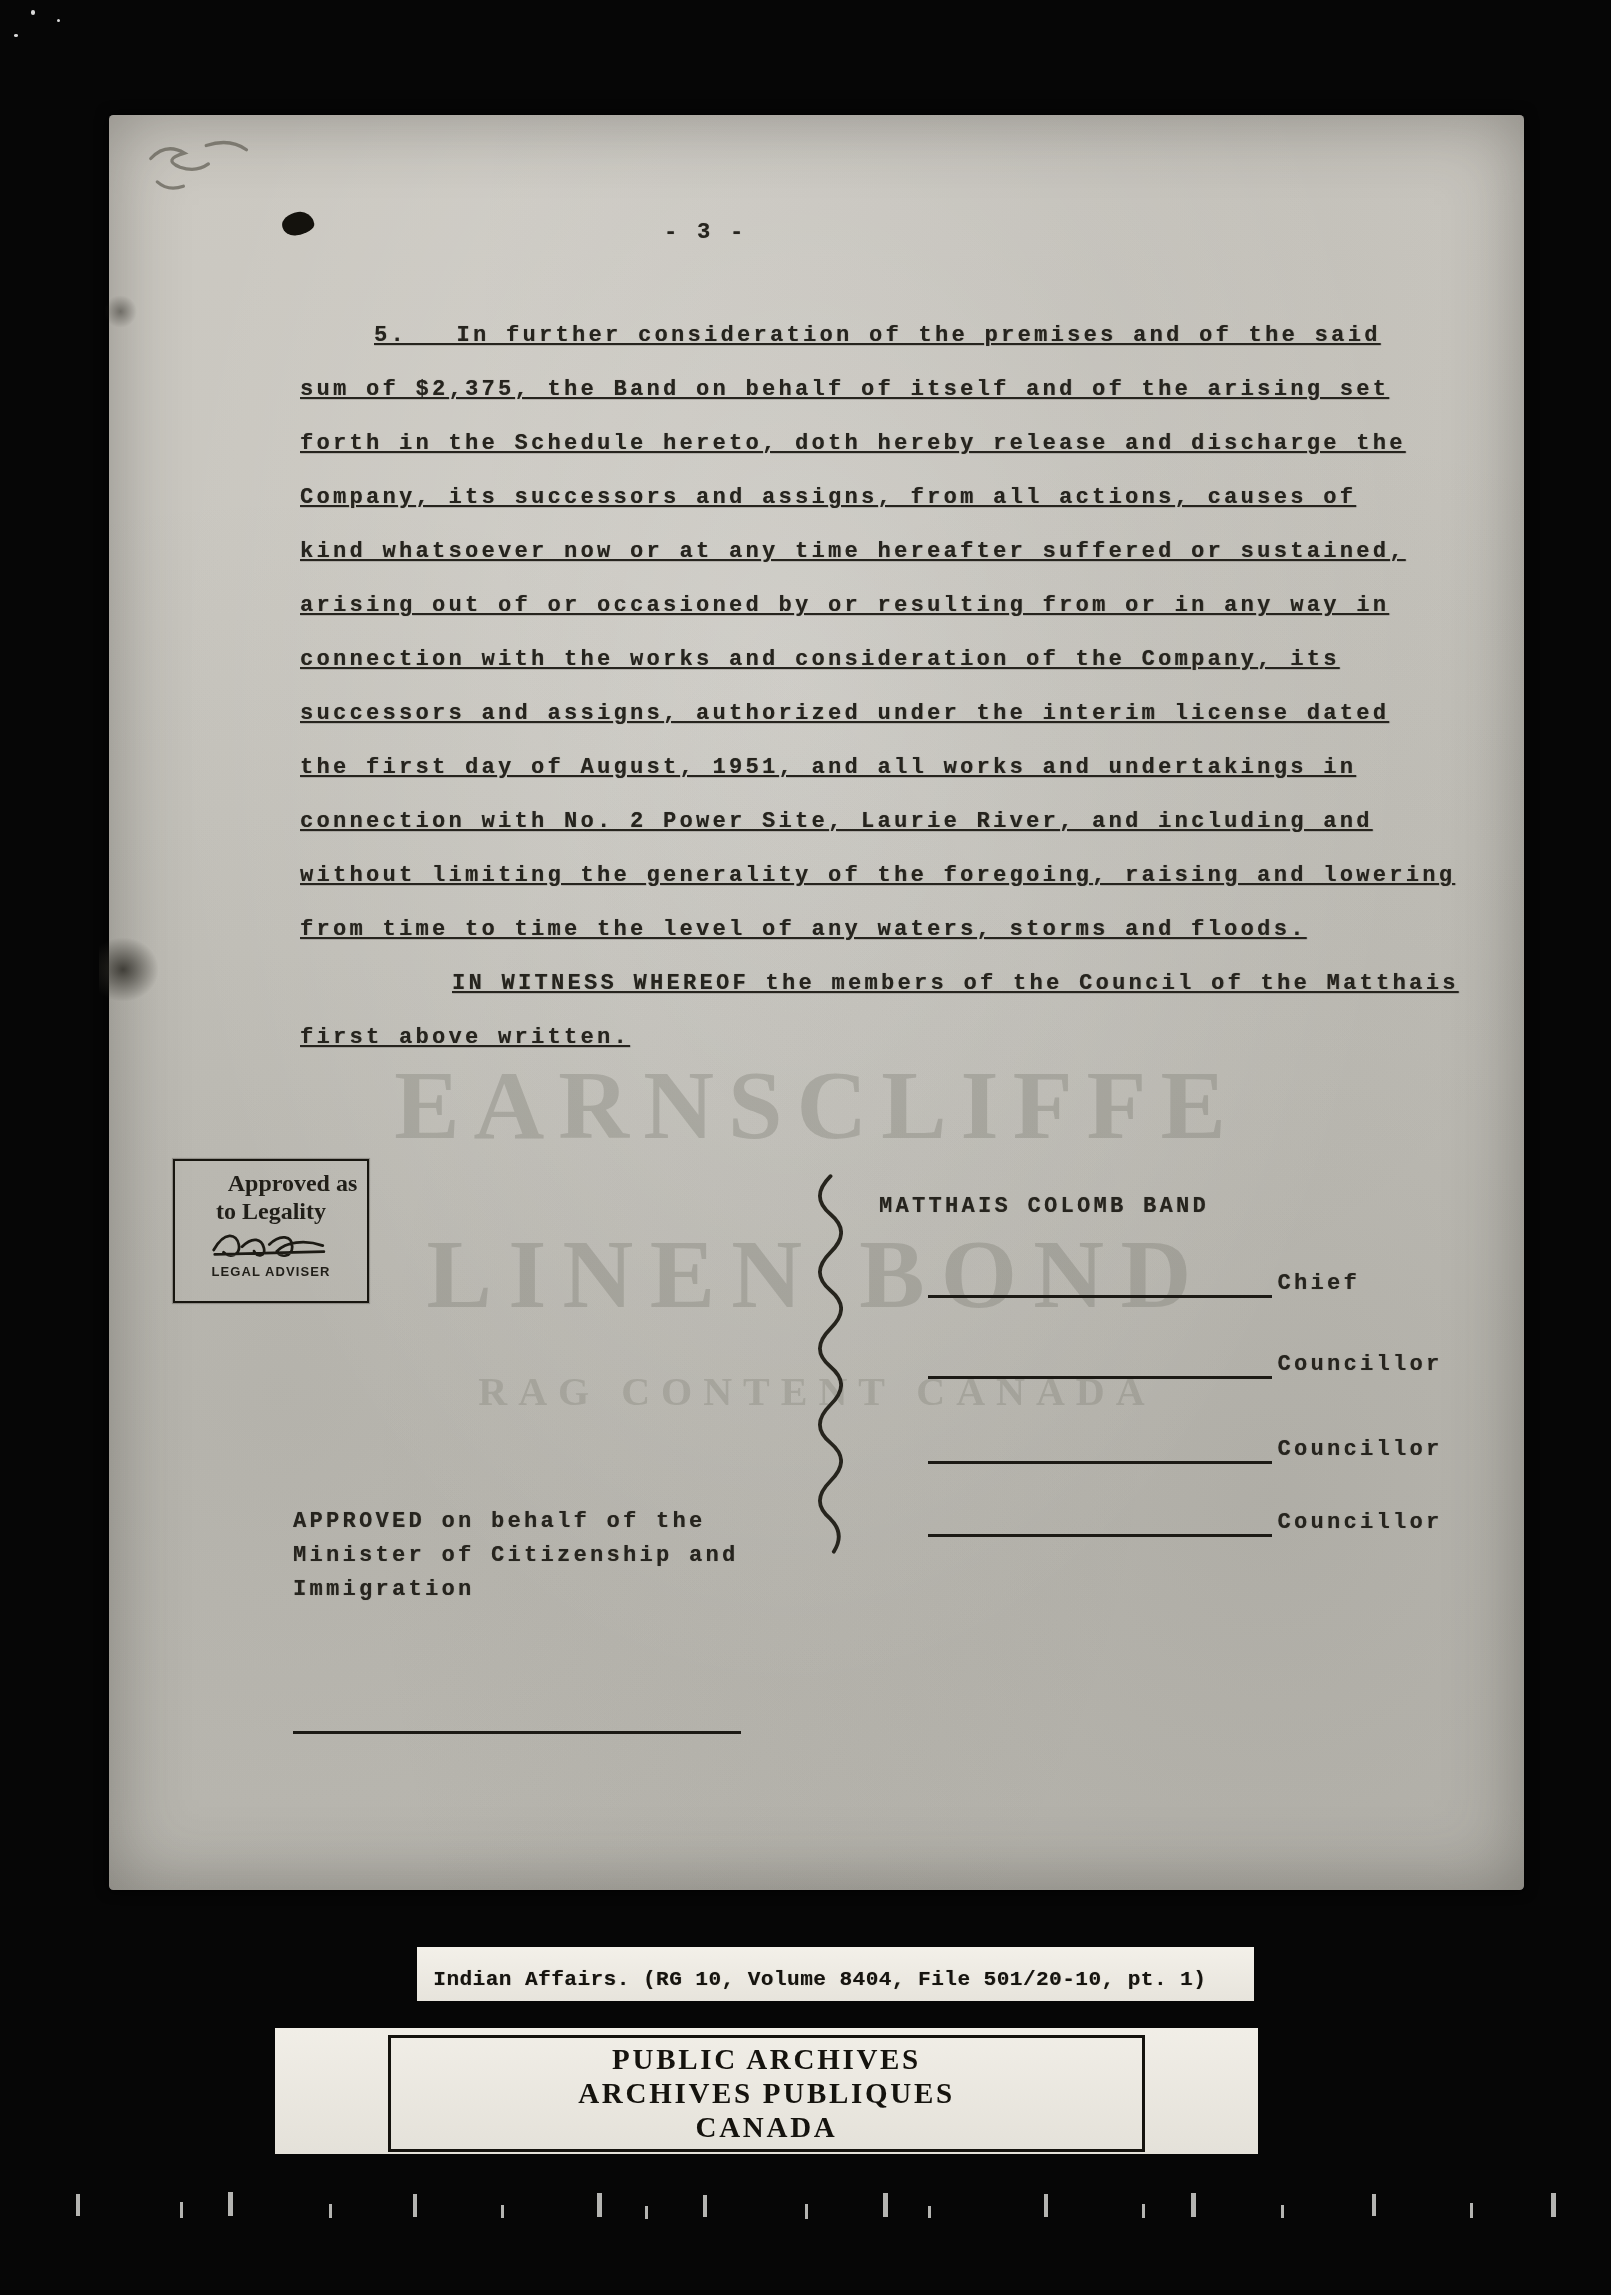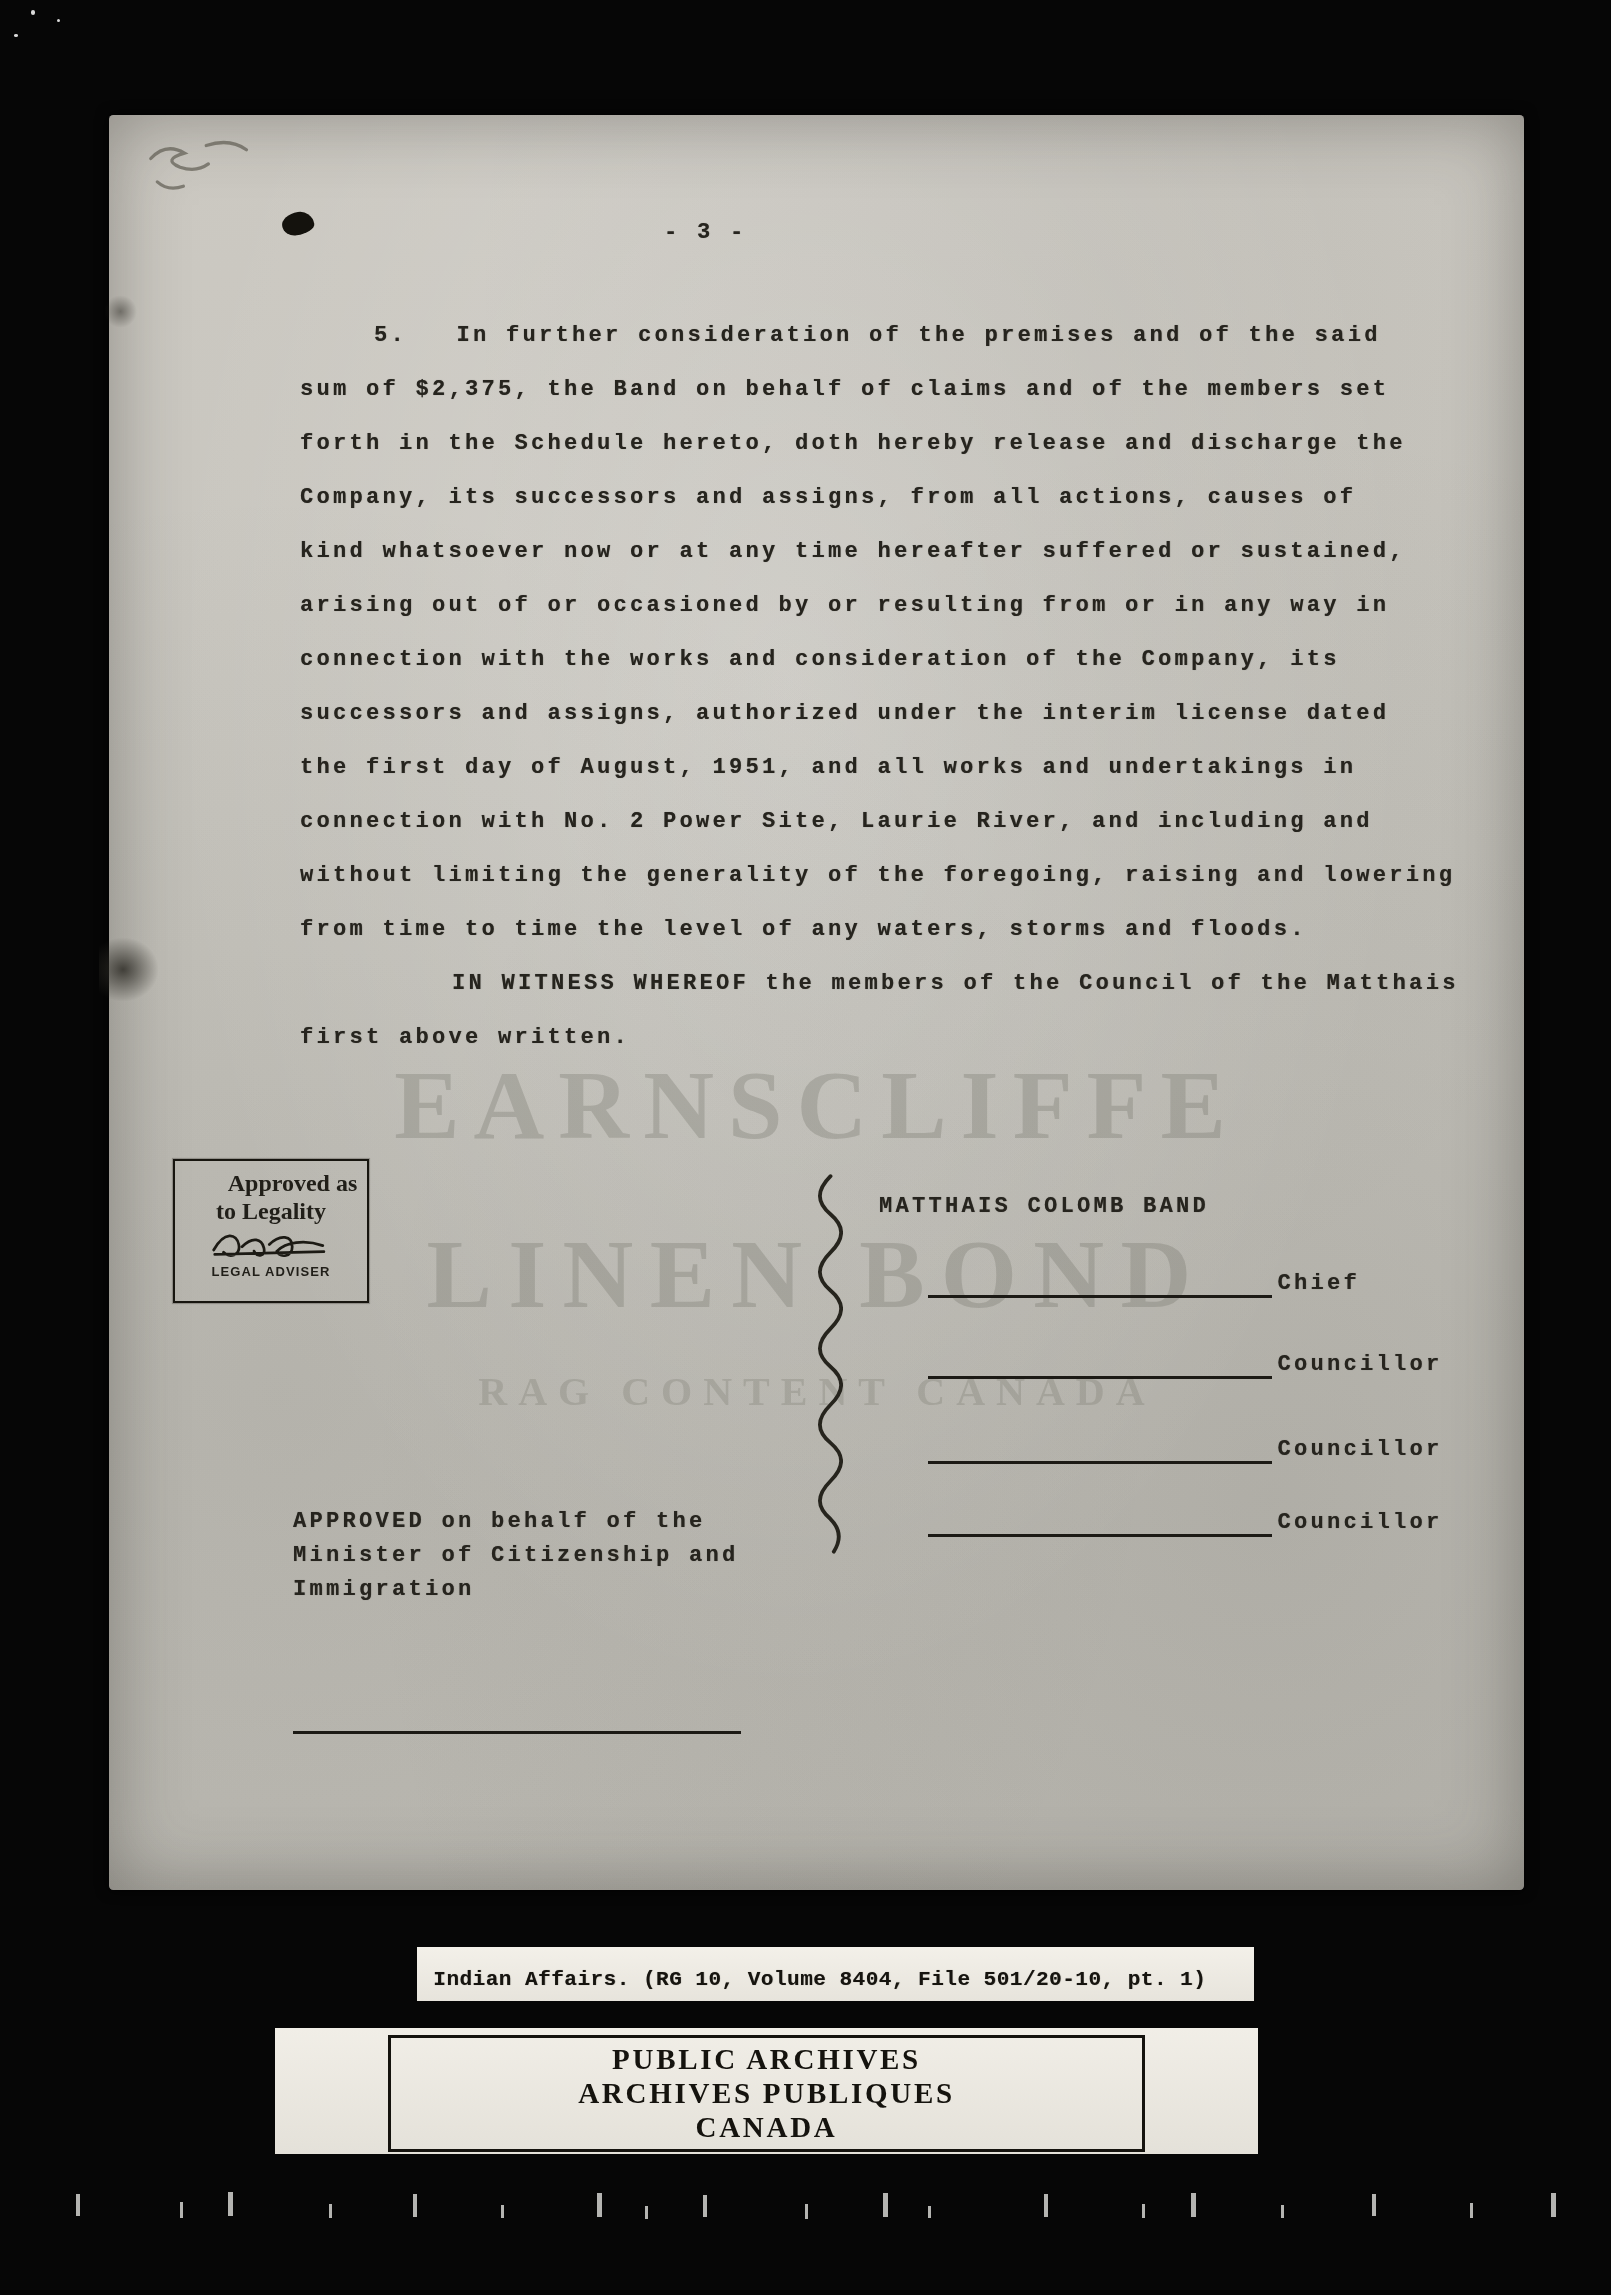--- a/index.html
+++ b/index.html
@@ -25,21 +25,21 @@
   }
   
   .tw{
     font-family:"Liberation Mono", monospace;
     font-weight:bold;
     color:#26241e;
     letter-spacing:3.3px;
     text-shadow:0.3px 0.3px 0.7px rgba(30,28,22,0.55);
   }
   .text-block{position:absolute;left:191px;top:194px;z-index:3;}
-  .line{white-space:pre;height:54px;font-size:22px;line-height:54px;}
+  .line{white-space:pre;height:54px;font-size:22px;line-height:54px;text-decoration:underline;}
   .ind1{padding-left:74px;}
   .ind2{padding-left:152px;}
   .page-number{position:absolute;left:555px;top:105px;font-size:22px;z-index:3;}
   
   .watermark{
     position:absolute;left:229px;top:936px;width:958px;text-align:center;
     z-index:1;font-family:Liberation Serif, serif;font-weight:bold;
     color:rgba(112,112,102,0.30);pointer-events:none;
   }
   .wm1{font-size:98px;letter-spacing:14px;line-height:109px;}
@@ -109,21 +109,21 @@
     <path d="M18,52 q28,-30 62,-10 q-42,12 -8,26 q30,10 52,-6 M30,95 q20,18 48,8 M120,28 q44,-14 74,8" stroke="#5f5d53" stroke-width="6" fill="none" stroke-linecap="round" opacity="0.7"></path>
   </svg>
   <div class="ink-blob"></div>
   <div class="edge-smudge"></div>
   <div class="edge-smudge2"></div>
 
   <div class="page-number tw">- 3 -</div>
 
   <div class="text-block tw">
     <div class="line ind1">5.   In further consideration of the premises and of the said</div>
-    <div class="line">sum of $2,375, the Band on behalf of claims and of the members set</div>
+    <div class="line">sum of $2,375, the Band on behalf of itself and of the arising set</div>
     <div class="line">forth in the Schedule hereto, doth hereby release and discharge the</div>
     <div class="line">Company, its successors and assigns, from all actions, causes of</div>
     <div class="line">kind whatsoever now or at any time hereafter suffered or sustained,</div>
     <div class="line">arising out of or occasioned by or resulting from or in any way in</div>
     <div class="line">connection with the works and consideration of the Company, its</div>
     <div class="line">successors and assigns, authorized under the interim license dated</div>
     <div class="line">the first day of August, 1951, and all works and undertakings in</div>
     <div class="line">connection with No. 2 Power Site, Laurie River, and including and</div>
     <div class="line">without limiting the generality of the foregoing, raising and lowering</div>
     <div class="line">from time to time the level of any waters, storms and floods.</div>

